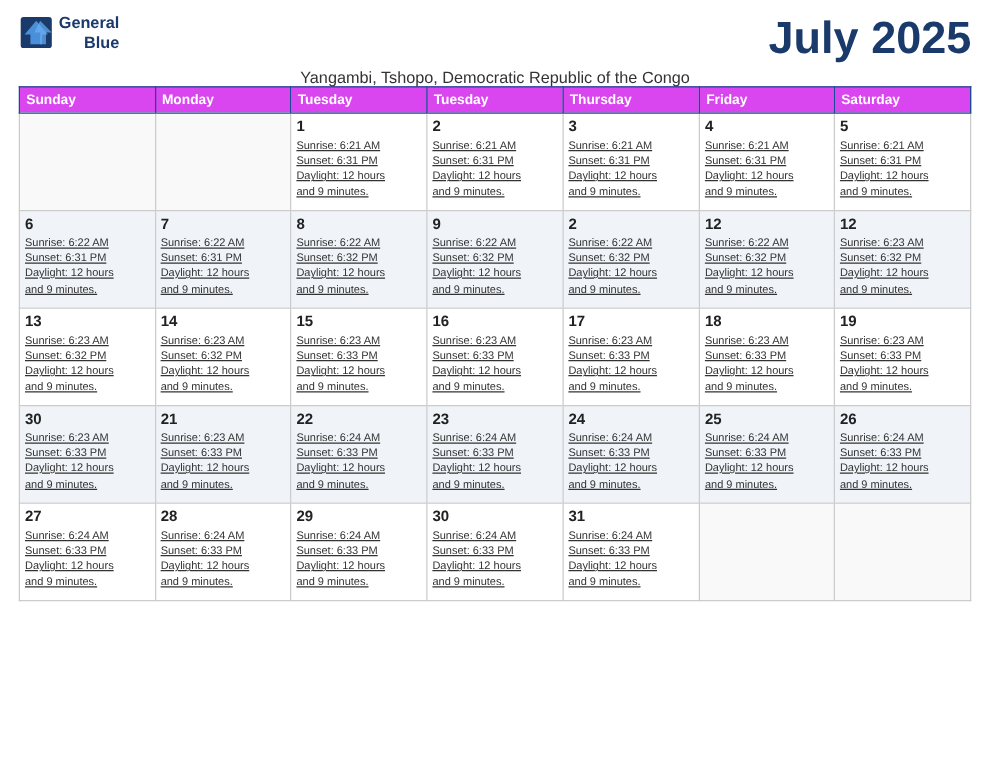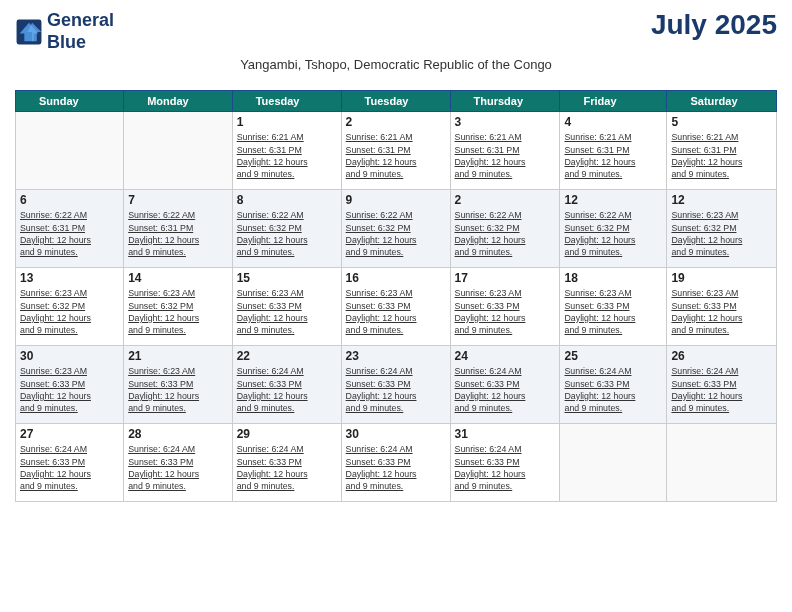--- a/index.html
+++ b/index.html
@@ -21,54 +21,55 @@
       justify-content: space-between;
       align-items: flex-start;
       margin-bottom: 4px;
     }
     .logo {
       display: flex;
       align-items: center;
       gap: 4px;
     }
     .logo-text {
-      font-size: 18px;
+      font-size: 13px;
       font-weight: bold;
       color: #1a3a6b;
       line-height: 1.2;
+      text-align: right;
     }
     .logo-icon {
       width: 28px;
       height: 28px;
     }
     .title-block {
       text-align: right;
     }
     .main-title {
-      font-size: 28px;
+      font-size: 36px;
       font-weight: bold;
       color: #1a3a6b;
       line-height: 1.1;
     }
     .subtitle {
       font-size: 13px;
       color: #333;
       text-align: center;
-      margin-bottom: 18px;
+      margin-bottom: 0;
     }
     .calendar {
       width: 100%;
       border-collapse: collapse;
       font-size: 9.5px;
     }
     .calendar th {
-      background: #0f766e;
+      background: #d946ef;
       color: #fff;
       text-align: left;
-      padding: 4px 23px;
+      padding: 4px 5px;
       font-size: 11px;
       font-weight: bold;
       border: 1px solid #1a4a90;
     }
     .calendar td {
       border: 1px solid #ccc;
       vertical-align: top;
       padding: 3px 4px;
       width: 113px;
       min-height: 70px;

